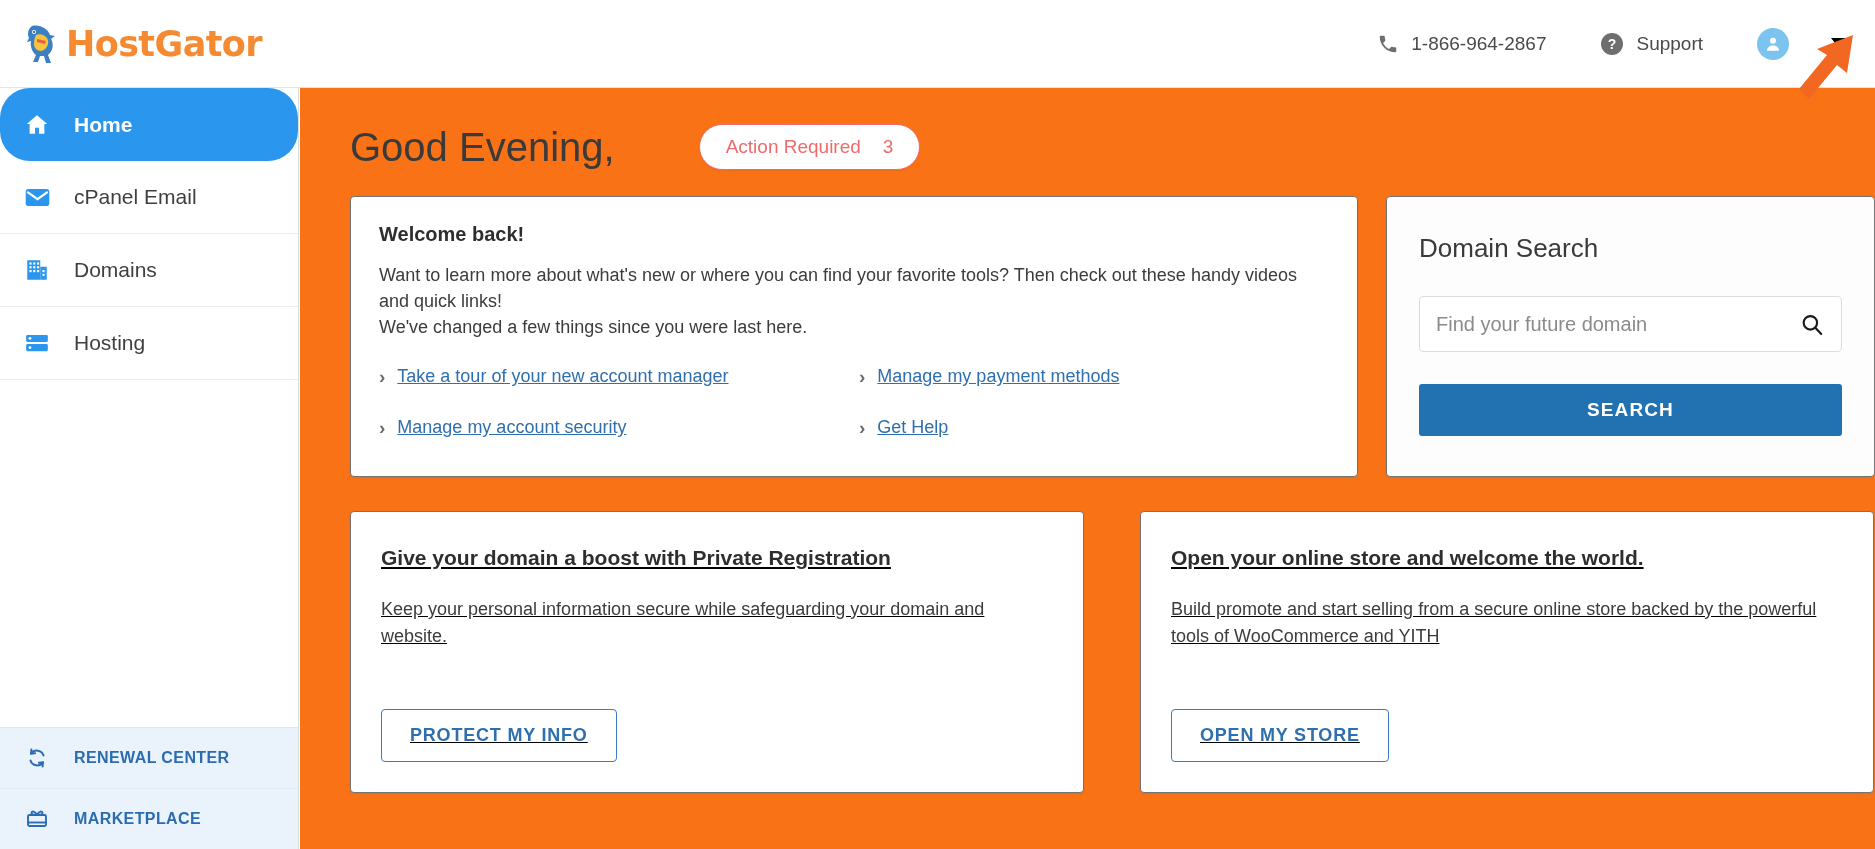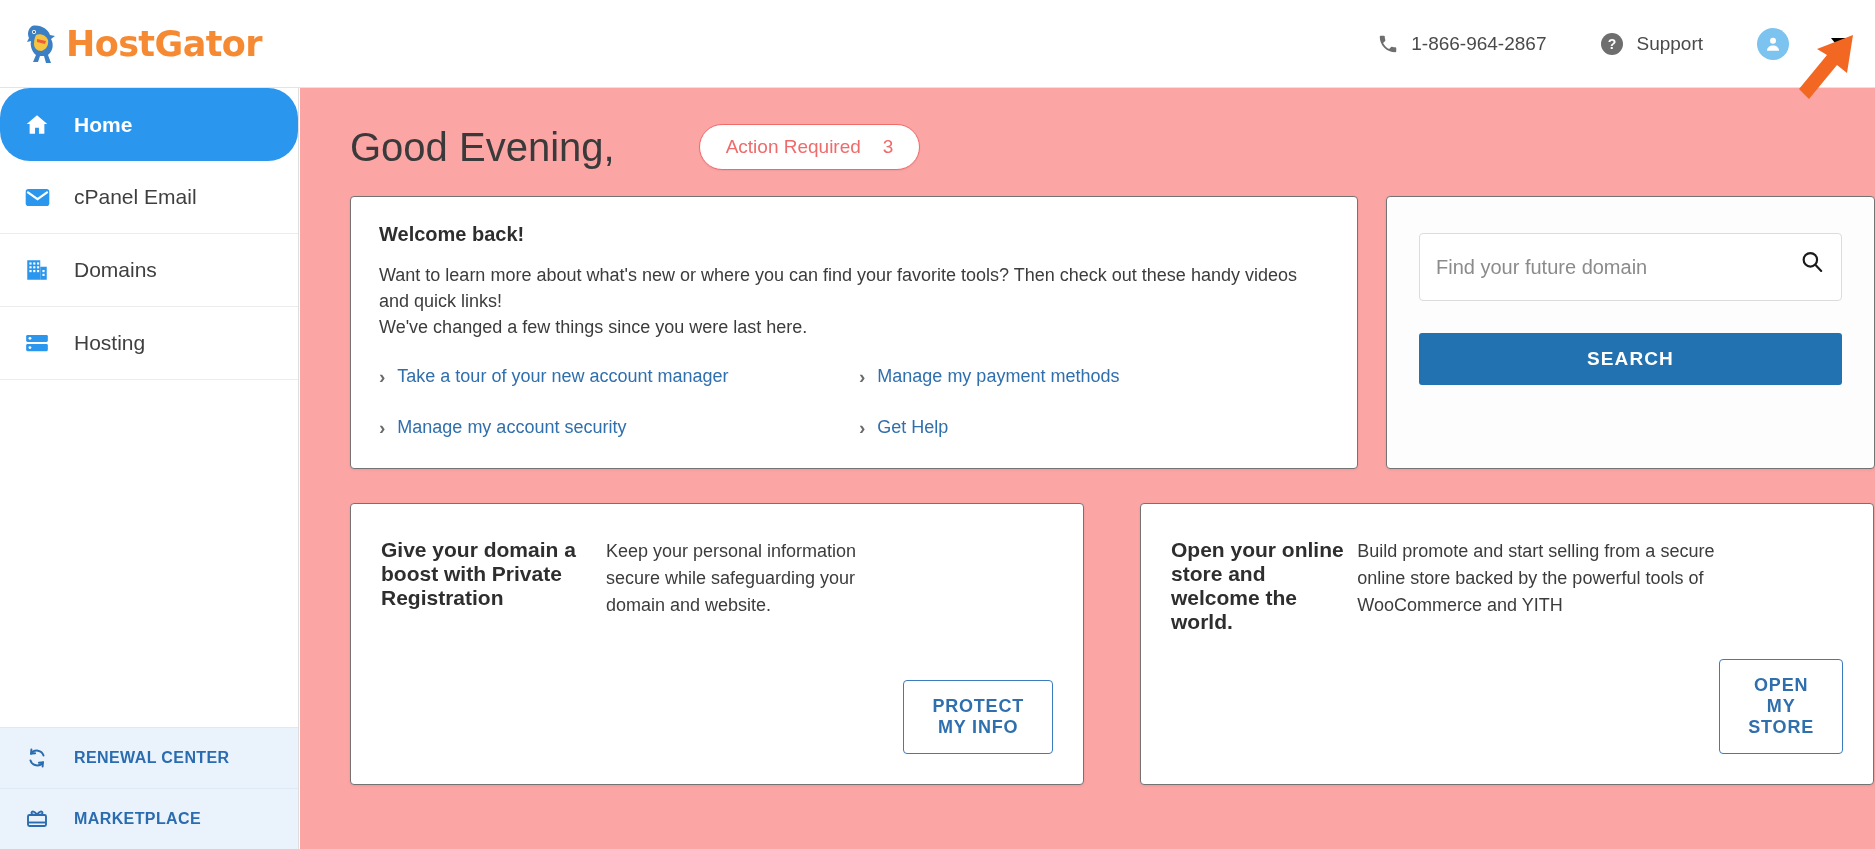--- a/index.html
+++ b/index.html
@@ -128,21 +128,21 @@
     letter-spacing: 0.4px;
     cursor: pointer;
   }
 
   
   .main {
     position: absolute;
     top: 88px; left: 300px;
     width: 1575px;
     height: 761px;
-    background: #fca5a5;
+    background: #f97316;
     overflow: hidden;
   }
   .greeting-row {
     display: flex;
     align-items: center;
     padding: 36px 0 0 50px;
     gap: 84px;
   }
   .greeting {
     font-size: 40px;
@@ -203,36 +203,37 @@
   }
   .chev {
     color: #6b6b6b;
     font-size: 19px;
     line-height: 1;
     font-weight: 600;
   }
   .quick-link span.lbl {
     color: #2f6fad;
     font-size: 18px;
+    text-decoration: underline;
     text-align: center;
   }
 
   .domain-card {
     width: 489px;
     padding: 36px 32px 40px 32px;
     background: #fdfdfe;
   }
   .domain-title {
     font-size: 26px;
     color: #3a3a3a;
     margin-bottom: 32px;
   }
   .search-field {
     position: relative;
-    height: 68px;
+    height: 56px;
     border: 1px solid #dcdcdc;
     border-radius: 4px;
     background: #ffffff;
     display: flex;
     align-items: center;
     padding: 0 16px;
     margin-bottom: 32px;
   }
   .search-field input {
     border: none;
@@ -262,21 +263,22 @@
   .row-promos {
     display: flex;
     padding: 34px 0 0 50px;
     gap: 56px;
   }
   .promo-card {
     width: 734px;
     min-height: 282px;
     padding: 34px 30px 30px 30px;
     display: flex;
-    flex-direction: row;
+    flex-direction: column;
+    text-decoration: underline;
   }
   .promo-title {
     font-size: 21px;
     font-weight: bold;
     color: #2e2e2e;
     margin-bottom: 26px;
   }
   .promo-body {
     font-size: 18px;
     color: #3c3c3c;
@@ -462,20 +464,21 @@
           <span class="lbl">Manage my account security</span>
         </div>
         <div class="quick-link">
           <span class="chev">›</span>
           <span class="lbl">Get Help</span>
         </div>
       </div>
     </div>
 
     <div class="card domain-card">
+      <div class="domain-title">Domain Search</div>
       <div class="search-field">
         <input type="text" placeholder="Find your future domain" style="">
         <span class="search-glass">
           <svg width="26" height="26" viewBox="0 0 24 24" fill="none" stroke="#1a1a1a" stroke-width="2" stroke-linecap="round">
             <circle cx="10.5" cy="10" r="6.2"></circle>
               <line x1="15.3" y1="14.8" x2="20.5" y2="20.2"></line>
           </svg>
         </span>
       </div>
       <button class="btn-primary">SEARCH</button>

